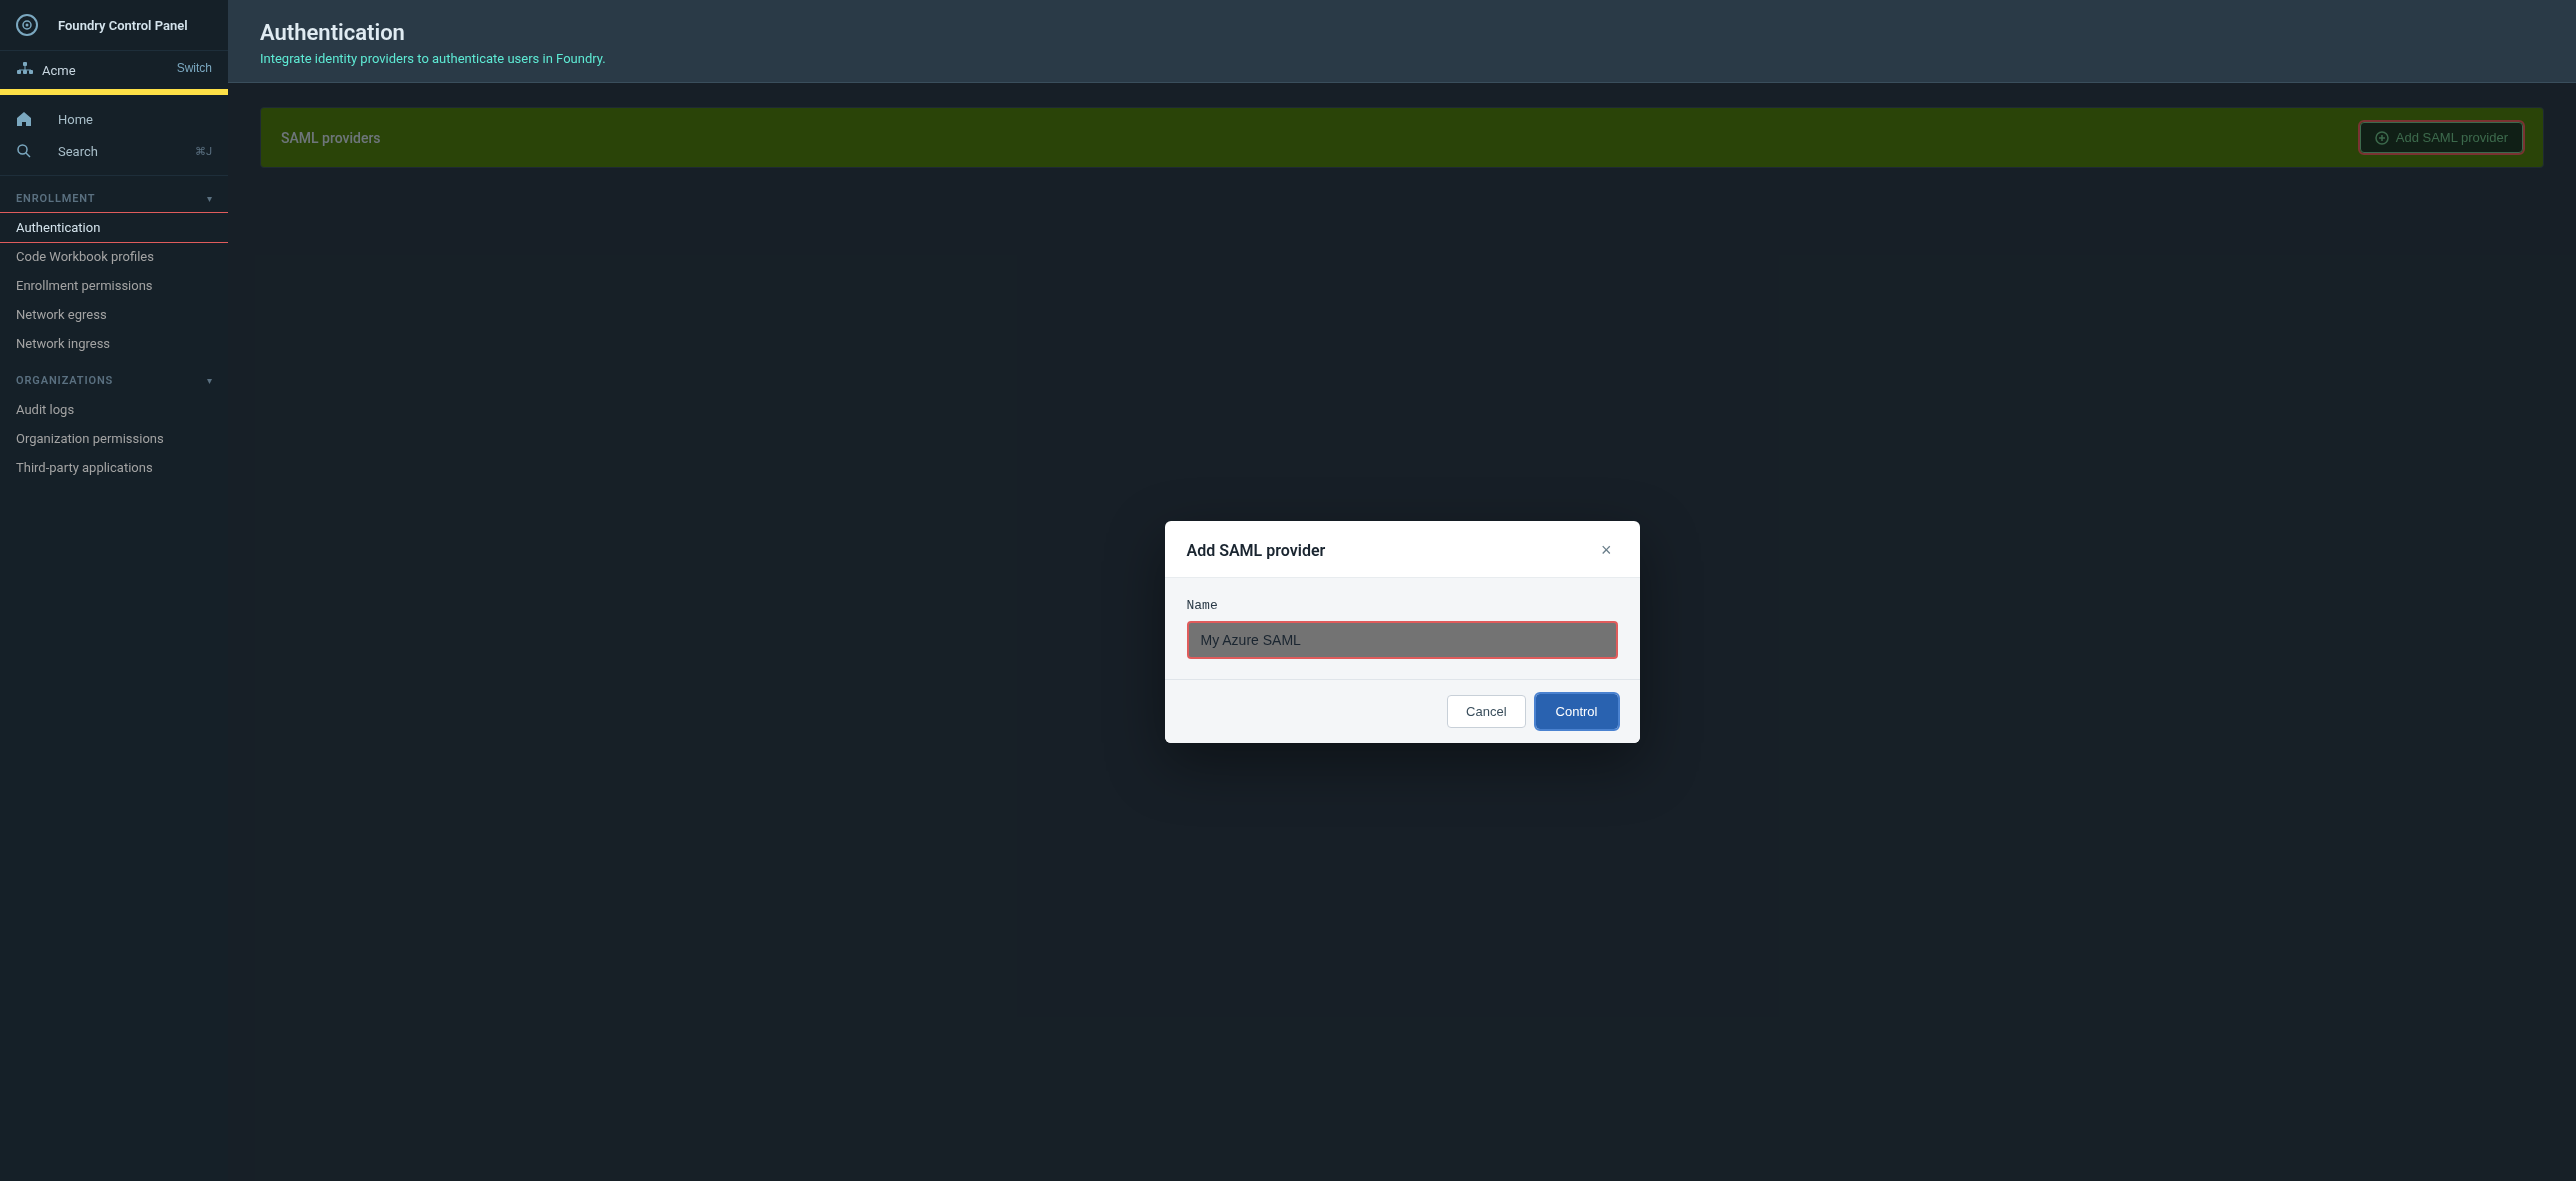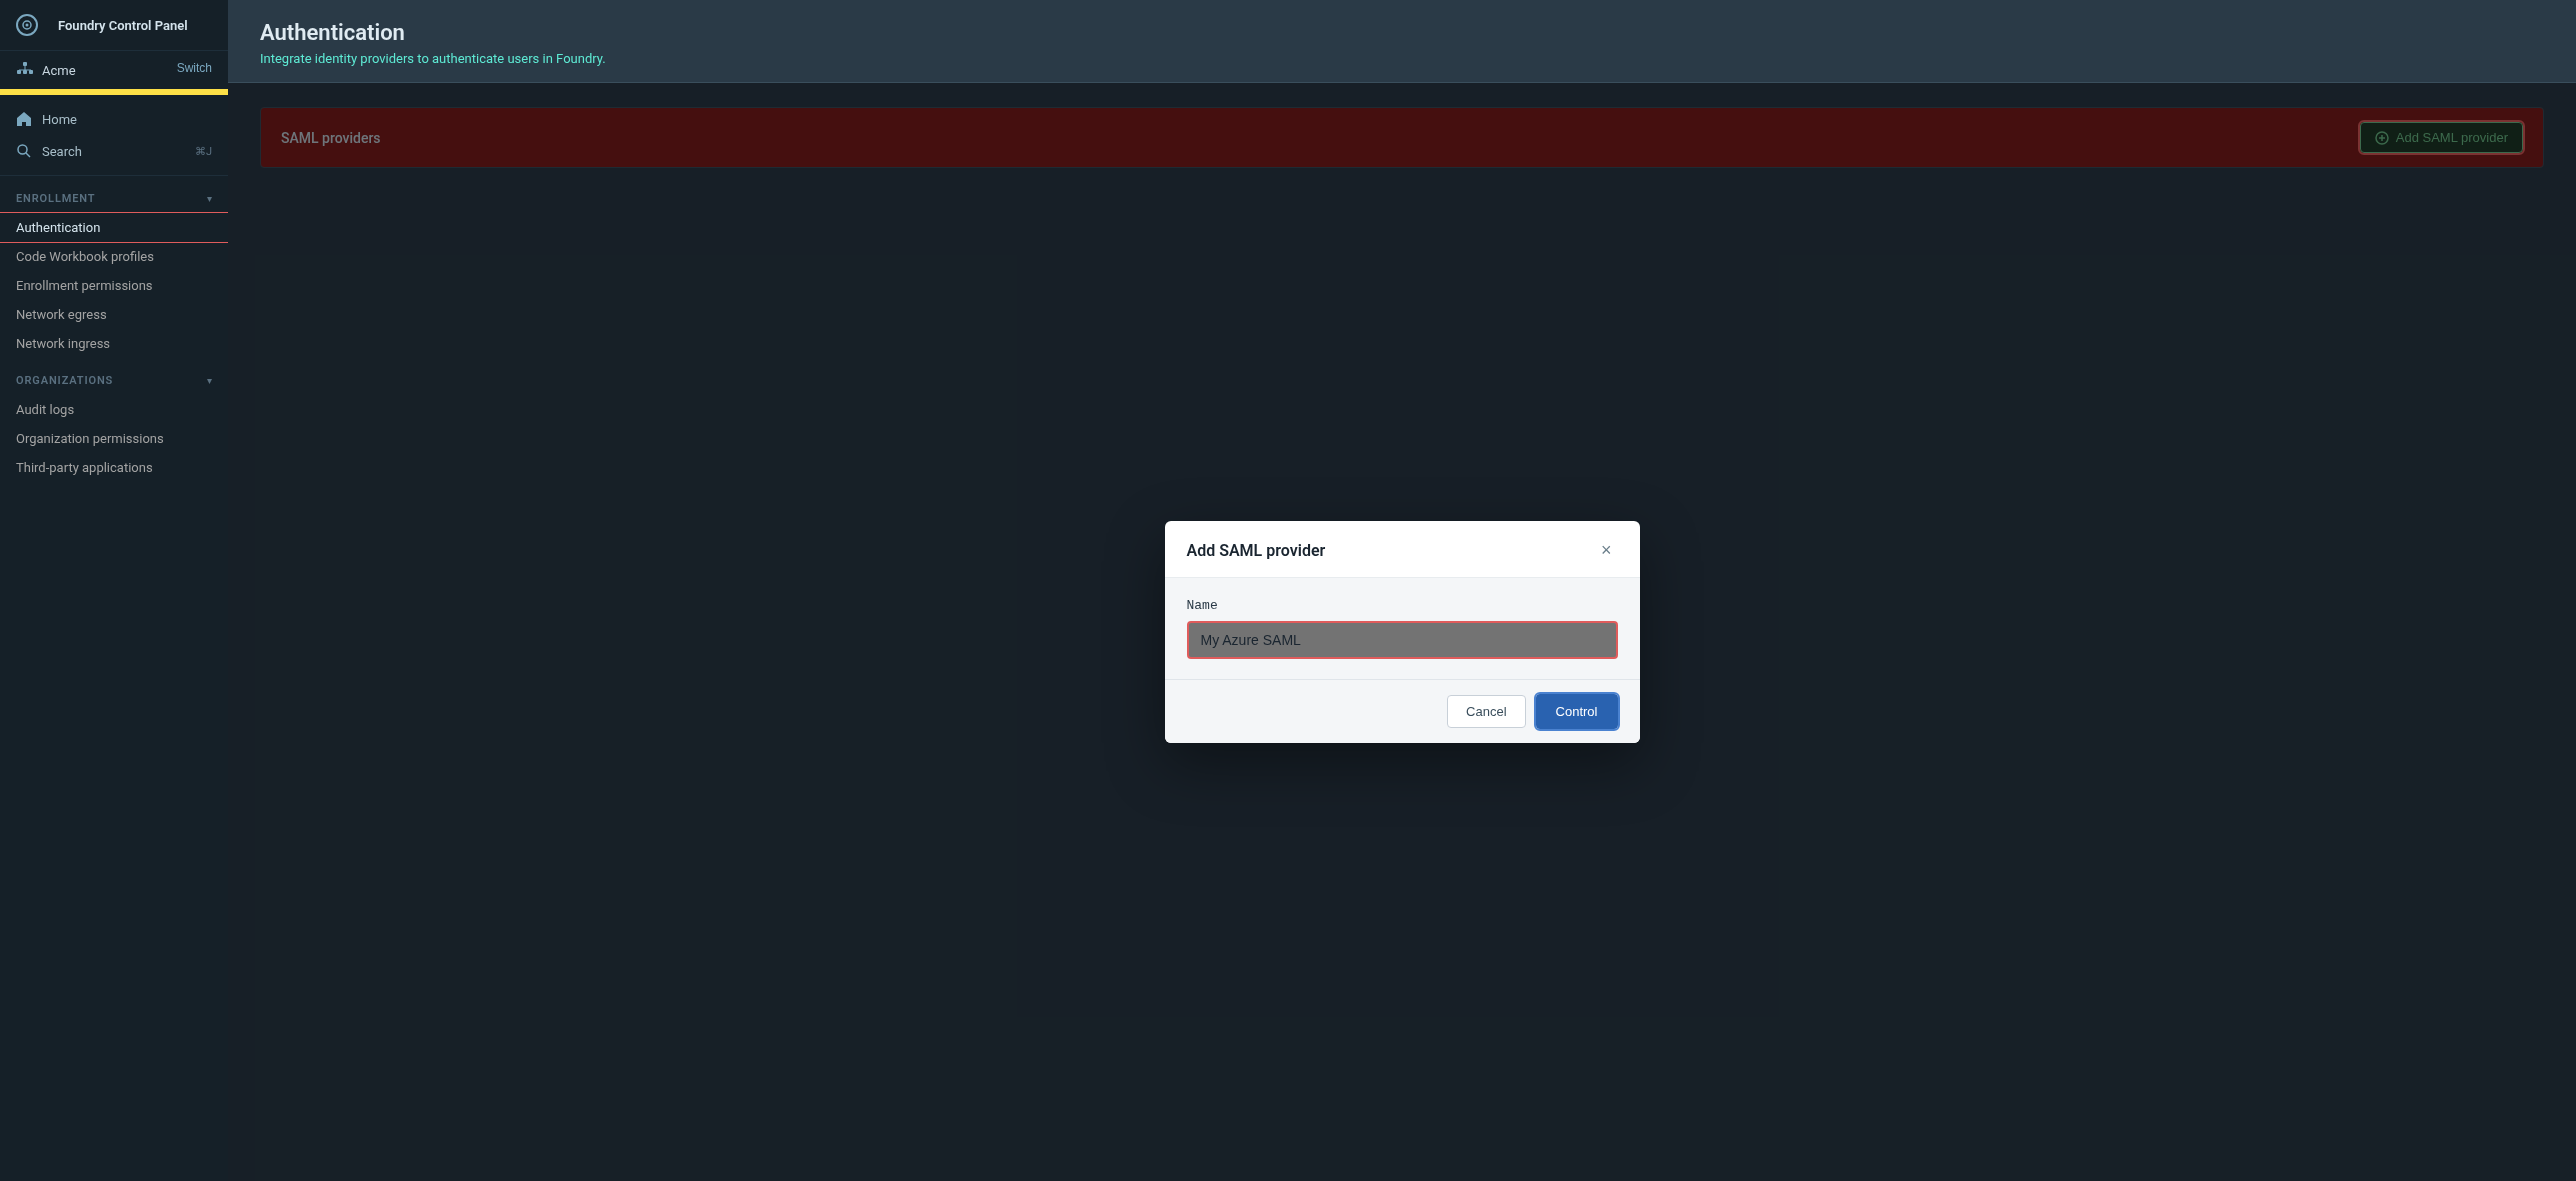--- a/index.html
+++ b/index.html
@@ -85,21 +85,21 @@
     }
 
     .sidebar-nav {
       padding: 8px 0;
       border-bottom: 1px solid #1e2e3a;
     }
 
     .nav-item {
       display: flex;
       align-items: center;
-      gap: 10px;
+      gap: 26px;
       padding: 8px 16px;
       font-size: 13px;
       color: #a8bec9;
       cursor: pointer;
     }
 
     .nav-icon {
       width: 16px;
       height: 16px;
       color: #7ba8c0;
@@ -177,21 +177,21 @@
     }
 
     .page-content {
       flex: 1;
       padding: 24px 32px;
       position: relative;
     }
 
     
     .saml-bar {
-      background: #7f1d1d;
+      background: #4d7c0f;
       border: 1px solid #3a4e5c;
       border-radius: 4px;
       display: flex;
       align-items: center;
       justify-content: space-between;
       padding: 14px 20px;
     }
 
     .saml-label {
       font-size: 14px;

